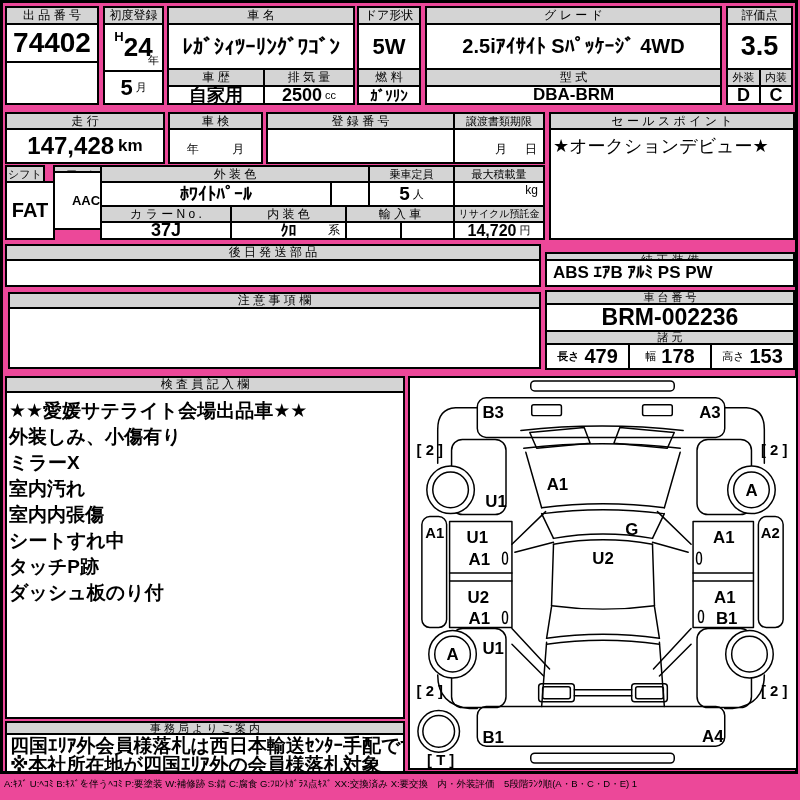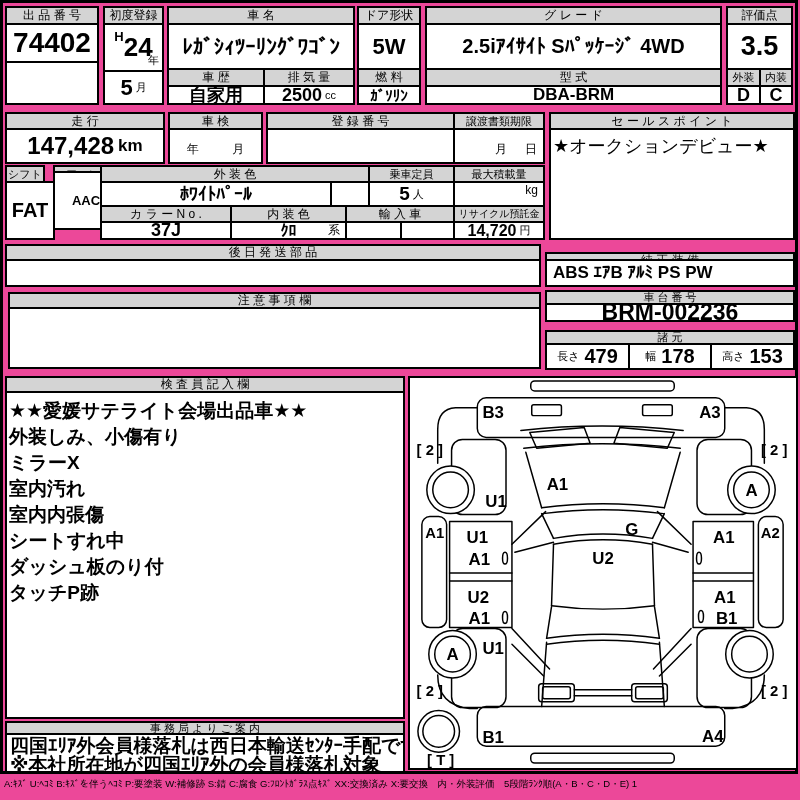--- a/index.html
+++ b/index.html
@@ -128,46 +128,46 @@
       <span></span>
     </div>
   <div class="c h" style="left:545px;top:252px;width:250px;height:17px">純 正 装 備</div>
   <div class="c v left" style="left:545px;top:259px;width:250px;height:28px;font-size:17px;padding-left:6px">ABS ｴｱB ｱﾙﾐ PS PW</div>
 
   <div class="c h" style="left:8px;top:292px;width:533px;height:17px">注 意 事 項 欄</div>
   <div class="c" style="left:8px;top:307px;width:533px;height:62px">
       <span></span>
     </div>
   <div class="c h" style="left:545px;top:290px;width:250px;height:15px;font-size:11px">車 台 番 号</div>
-  <div class="c v" style="left:545px;top:303px;width:250px;height:19px;font-size:23px">BRM-002236</div>
+  <div class="c v" style="left:545px;top:303px;width:250px;height:29px;font-size:23px">BRM-002236</div>
   <div class="c h" style="left:545px;top:330px;width:250px;height:15px;font-size:11px">諸 元</div>
   <div class="c v" style="left:545px;top:343px;width:85px;height:27px;font-size:20px">
-    <span style="font-size:11px;font-weight:normal;margin-right:5px">長さ</span>
+    <span style="font-size:11px;font-weight:bold;margin-right:5px">長さ</span>
     <span>479</span>
   </div>
   <div class="c v" style="left:628px;top:343px;width:84px;height:27px;font-size:20px">
     <span style="font-size:11px;font-weight:normal;margin-right:5px">幅</span>
     <span>178</span>
   </div>
   <div class="c v" style="left:710px;top:343px;width:85px;height:27px;font-size:20px">
     <span style="font-size:11px;font-weight:normal;margin-right:5px">高さ</span>
     <span>153</span>
   </div>
 
   <div class="c h" style="left:5px;top:376px;width:400px;height:17px">検 査 員 記 入 欄</div>
   <div class="c" style="left:5px;top:391px;width:400px;height:328px;align-items:flex-start;justify-content:flex-start">
     <div style="padding:5px 2px">
       <div class="ins-line">★★愛媛サテライト会場出品車★★</div>
       <div class="ins-line">外装しみ、小傷有り</div>
       <div class="ins-line">ミラーX</div>
       <div class="ins-line">室内汚れ</div>
       <div class="ins-line">室内内張傷</div>
       <div class="ins-line">シートすれ中</div>
+      <div class="ins-line">タッチP跡</div>
       <div class="ins-line">ダッシュ板のり付</div>
-      <div class="ins-line">タッチP跡</div>
     </div>
   </div>
 
   <div class="c h" style="left:5px;top:721px;width:400px;height:14px;font-size:11px">事 務 局 よ り ご 案 内</div>
   <div class="c" style="left:5px;top:733px;width:400px;height:40px;align-items:flex-start;justify-content:flex-start">
     <div style="padding:1px 3px">
       <div class="off-line">四国ｴﾘｱ外会員様落札は西日本輸送ｾﾝﾀｰ手配です</div>
       <div class="off-line">※本社所在地が四国ｴﾘｱ外の会員様落札対象</div>
     </div>
   </div>

